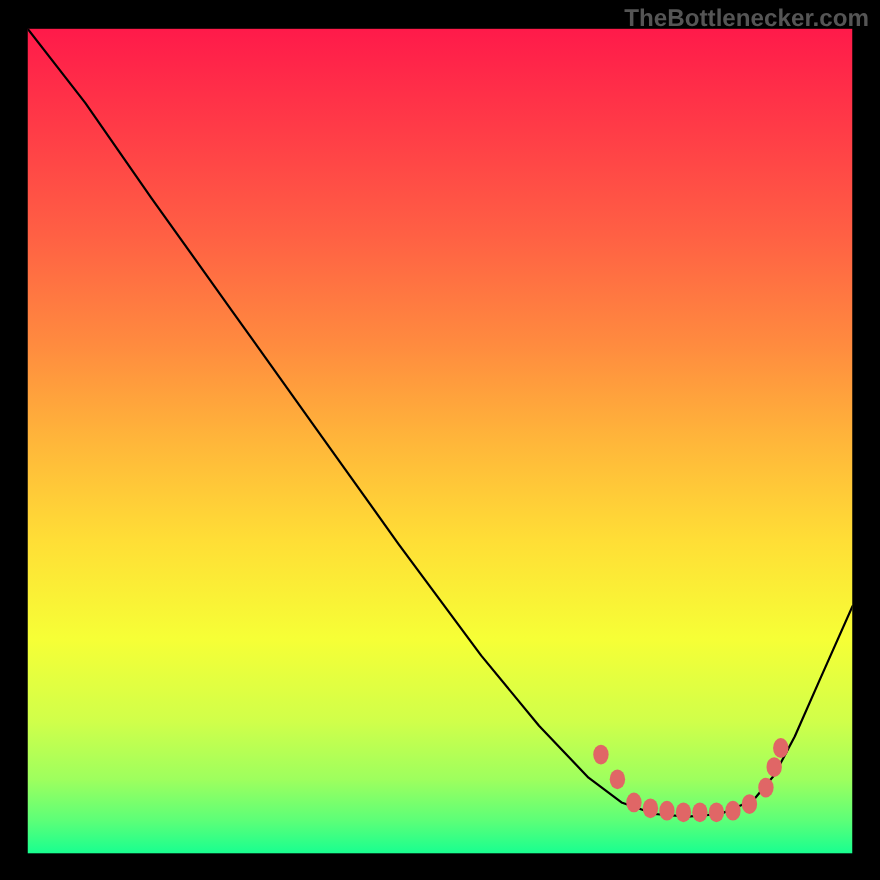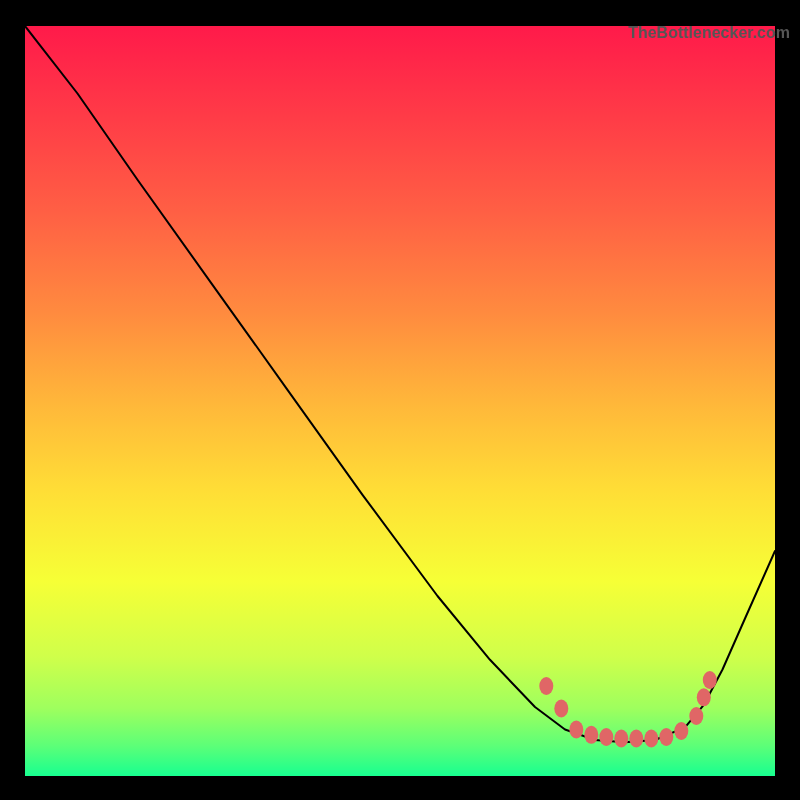--- a/index.html
+++ b/index.html
@@ -15,25 +15,24 @@
     position: relative;
     width: 800px;
     height: 800px;
     background: #000;
   }
   .watermark {
     position: absolute;
     top: 4px;
     right: 10px;
     color: #555;
-    font-size: 16px;
+    font-size: 22px;
     font-weight: 600;
     z-index: 10;
     user-select: none;
-    margin-top: 20px;
   }
   svg {
     position: absolute;
     top: 26px;
     left: 25px;
     width: 750px;
     height: 750px;
     display: block;
   }
 </style>

